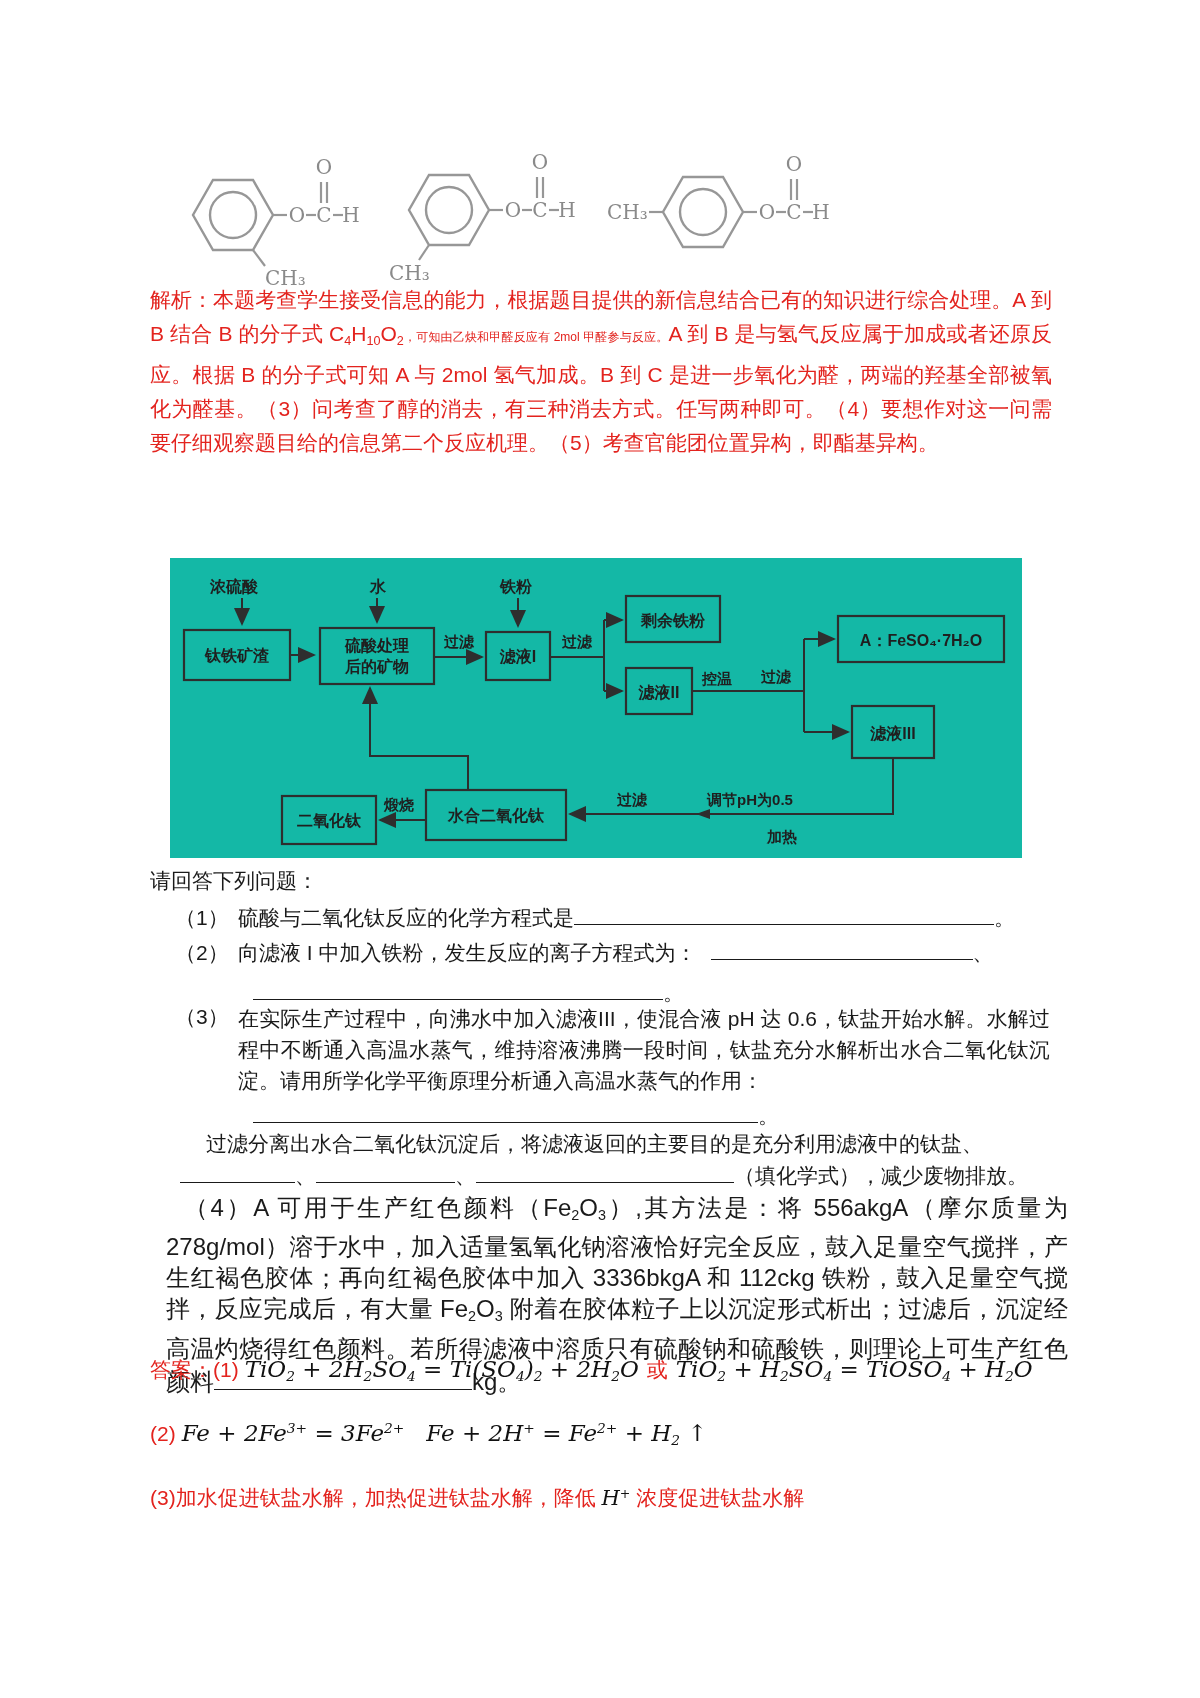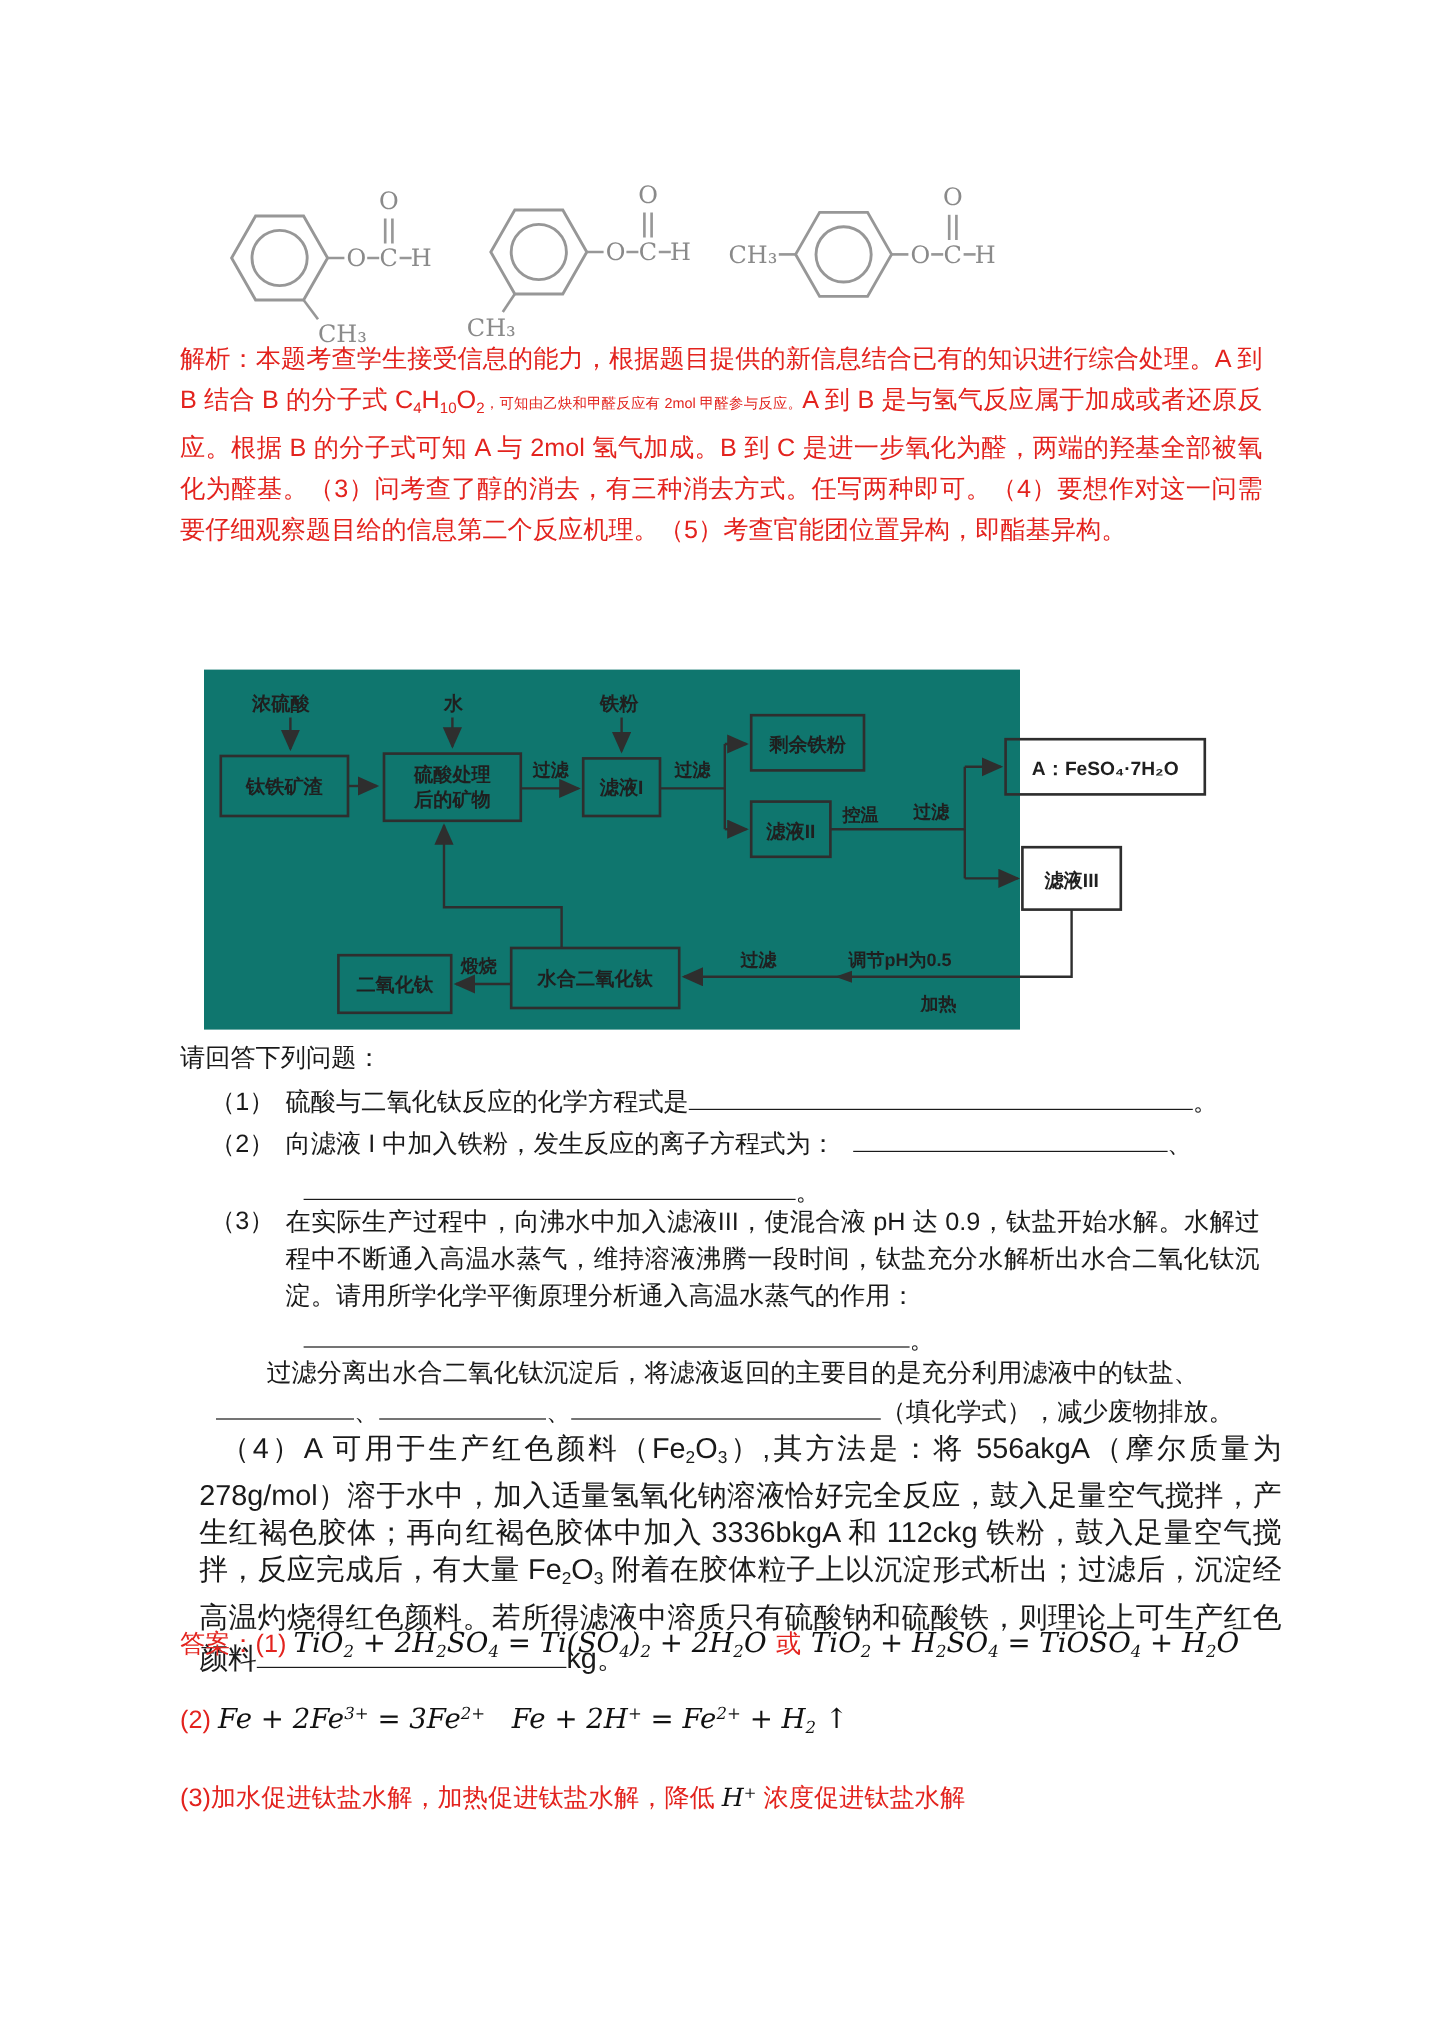--- a/index.html
+++ b/index.html
@@ -17,21 +17,21 @@
   .or{margin:0 8px;}
   
   .tk-n{}
   .tk-sub{font-size:60%;vertical-align:-0.3em;}
   .tk-sup{font-size:60%;vertical-align:0.55em;}
   .tk-small{font-size:12px;}
   .tk-mi{font-family:"DejaVu Serif",serif;font-style:italic;color:#111;}
   .tk-misup{font-family:"DejaVu Serif",serif;font-style:italic;color:#111;font-size:60%;vertical-align:0.55em;}
   .tk-gap{display:inline-block;width:22px;}
   
-  .flow{position:absolute;left:170px;top:558px;width:680px;height:300px;background:#0f766e;}
+  .flow{position:absolute;left:170px;top:558px;width:852px;height:300px;background:#14b8a6;}
   .flow svg text{font-family:"Liberation Sans",sans-serif;font-weight:bold;fill:#1f1f1f;}
   .flow svg .bx{fill:none;stroke:#2e2e2e;stroke-width:2.2;}
   .flow svg .ln{stroke:#2e2e2e;stroke-width:2;fill:none;}
   
   .structs svg text{font-family:"DejaVu Serif",serif;fill:#8a8a8a;}
   .structs svg .rg{fill:none;stroke:#979797;stroke-width:2.4;}
   .structs svg .bd{stroke:#979797;stroke-width:2.2;}
 </style>
 </head>
 <body>
@@ -174,26 +174,26 @@
   <div class="qline" style="top:937px;">
     <span class="qnum">（2）</span><span>向滤液 I 中加入铁粉，发生反应的离子方程式为：</span><span class="blank" style="width:262px;margin-left:14px;"></span><span>、</span>
   </div>
   <div class="qline" style="top:977px;left:253px;">
     <span class="blank" style="width:410px;"></span><span>。</span>
   </div>
 
   <div class="qline" style="top:1003px;">
     <span class="qnum">（3）</span>
   </div>
-  <div class="qbody" style="top:1003px;">在实际生产过程中，向沸水中加入滤液III，使混合液 pH 达 0.9，钛盐开始水解。水解过程中不断通入高温水蒸气，维持溶液沸腾一段时间，钛盐充分水解析出水合二氧化钛沉淀。请用所学化学平衡原理分析通入高温水蒸气的作用：</div>
+  <div class="qbody" style="top:1003px;">在实际生产过程中，向沸水中加入滤液III，使混合液 pH 达 0.6，钛盐开始水解。水解过程中不断通入高温水蒸气，维持溶液沸腾一段时间，钛盐充分水解析出水合二氧化钛沉淀。请用所学化学平衡原理分析通入高温水蒸气的作用：</div>
   <div class="qline" style="top:1100px;left:253px;">
     <span class="blank" style="width:505px;"></span><span>。</span>
   </div>
 
-  <div class="qline" style="top:1130px;left:206px;margin-left:16px;">过滤分离出水合二氧化钛沉淀后，将滤液返回的主要目的是充分利用滤液中的钛盐、</div>
+  <div class="qline" style="top:1130px;left:206px;">过滤分离出水合二氧化钛沉淀后，将滤液返回的主要目的是充分利用滤液中的钛盐、</div>
   <div class="qline" style="top:1160px;left:150px;text-align:center;">
     <span class="blank" style="width:115px;margin-left:30px;"></span><span>、</span><span class="blank" style="width:139px;"></span><span>、</span><span class="blank" style="width:258px;"></span><span>（填化学式），减少废物排放。</span>
   </div>
 
   <p class="abs" style="left:150px;top:1176px;width:902px;margin:16px;font-size:24px;line-height:31px;text-align:justify;text-indent:18px;">
     <span><span class="tk-n">（4）A 可用于生产红色颜料（Fe</span><span class="tk-sub">2</span><span class="tk-n">O</span><span class="tk-sub">3</span><span class="tk-n">）,其方法是：将 556akgA（摩尔质量为 278g/mol）溶于水中，加入适量氢氧化钠溶液恰好完全反应，鼓入足量空气搅拌，产生红褐色胶体；再向红褐色胶体中加入 3336bkgA 和 112ckg 铁粉，鼓入足量空气搅拌，反应完成后，有大量 Fe</span><span class="tk-sub">2</span><span class="tk-n">O</span><span class="tk-sub">3</span><span class="tk-n"> 附着在胶体粒子上以沉淀形式析出；过滤后，沉淀经高温灼烧得红色颜料。若所得滤液中溶质只有硫酸钠和硫酸铁，则理论上可生产红色颜料</span></span><span class="blank" style="width:258px;"></span><span>kg。</span>
   </p>
 
   <div class="ans" style="top:1356px;">
     <span class="red">答案：</span><span class="red" style="margin-right:6px;">(1)</span><span class="math"><span class="tk-n">TiO</span><span class="tk-sub">2</span><span class="tk-n"> + 2H</span><span class="tk-sub">2</span><span class="tk-n">SO</span><span class="tk-sub">4</span><span class="tk-n"> = Ti(SO</span><span class="tk-sub">4</span><span class="tk-n">)</span><span class="tk-sub">2</span><span class="tk-n"> + 2H</span><span class="tk-sub">2</span><span class="tk-n">O</span></span><span class="red or">或</span><span class="math"><span class="tk-n">TiO</span><span class="tk-sub">2</span><span class="tk-n"> + H</span><span class="tk-sub">2</span><span class="tk-n">SO</span><span class="tk-sub">4</span><span class="tk-n"> = TiOSO</span><span class="tk-sub">4</span><span class="tk-n"> + H</span><span class="tk-sub">2</span><span class="tk-n">O</span></span>

